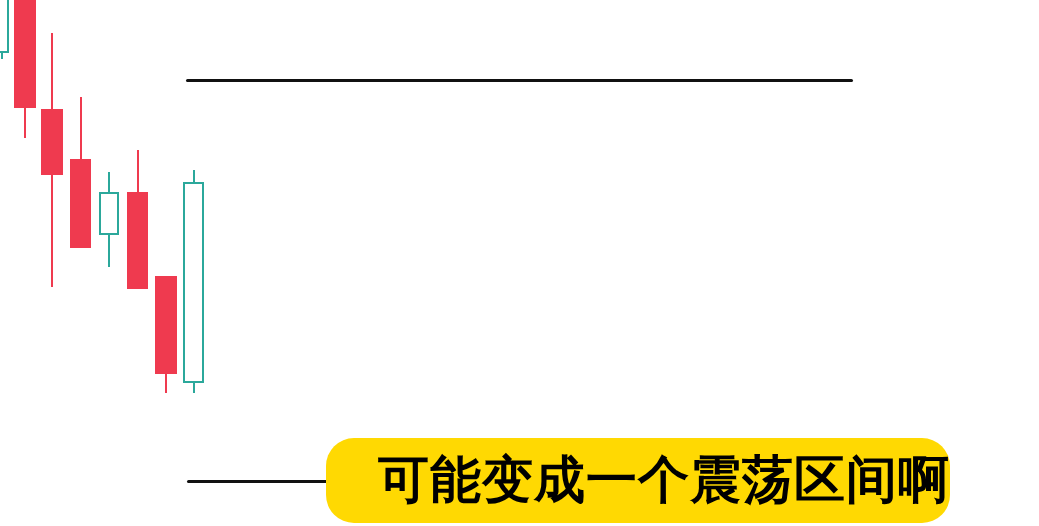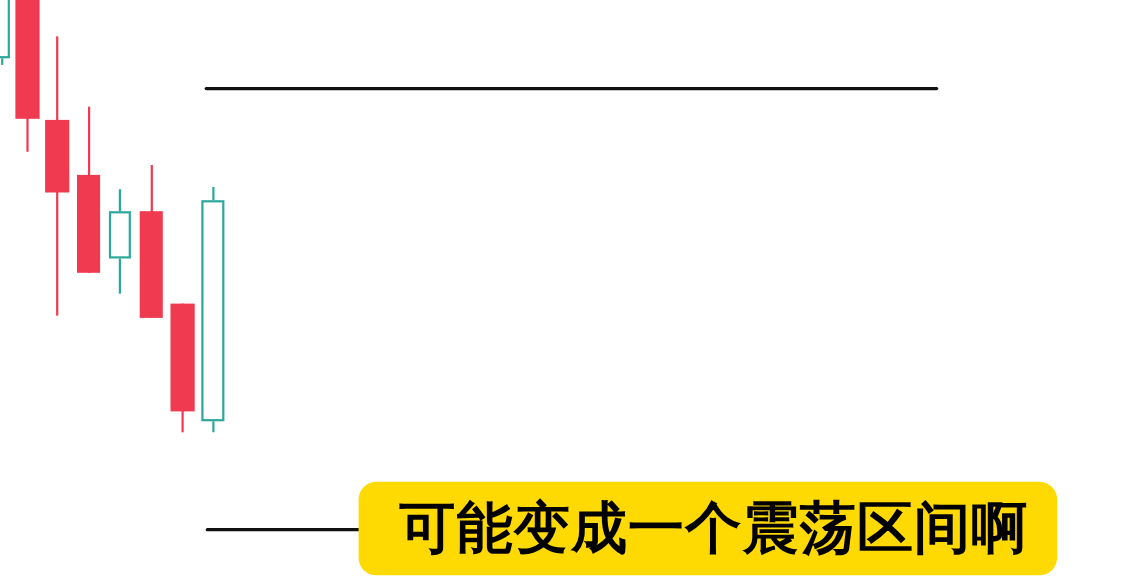--- a/index.html
+++ b/index.html
@@ -36,32 +36,31 @@
     position: absolute;
     background: var(--line, #111111);
     border-radius: 2px;
   }
   .caption {
     position: absolute;
     left: 326px;
     top: 438px;
     width: 624px;
     height: 85px;
-    border-radius: 16px;
+    border-radius: 28px;
     background: var(--caption-bg, #ffd902);
     color: var(--caption-text, #000000);
     display: flex;
     align-items: center;
-    justify-content: center;
+    justify-content: flex-end;
     font-size: 51px;
     font-weight: bold;
     letter-spacing: 1px;
     white-space: nowrap;
     z-index: 5;
-    padding-left: 11px;
   }
 </style>
 </head>
 <body>
 
 <div class="stage">
   <div id="candles">
       <div class="wick up" style="left: 1px; top: -8px; height: 67px;"></div>
       <div class="candle-body up" style="left: -13px; top: -8px; width: 22px; height: 61px;"></div>
       <div class="wick down" style="left: 24px; top: -6px; height: 144px;"></div>

